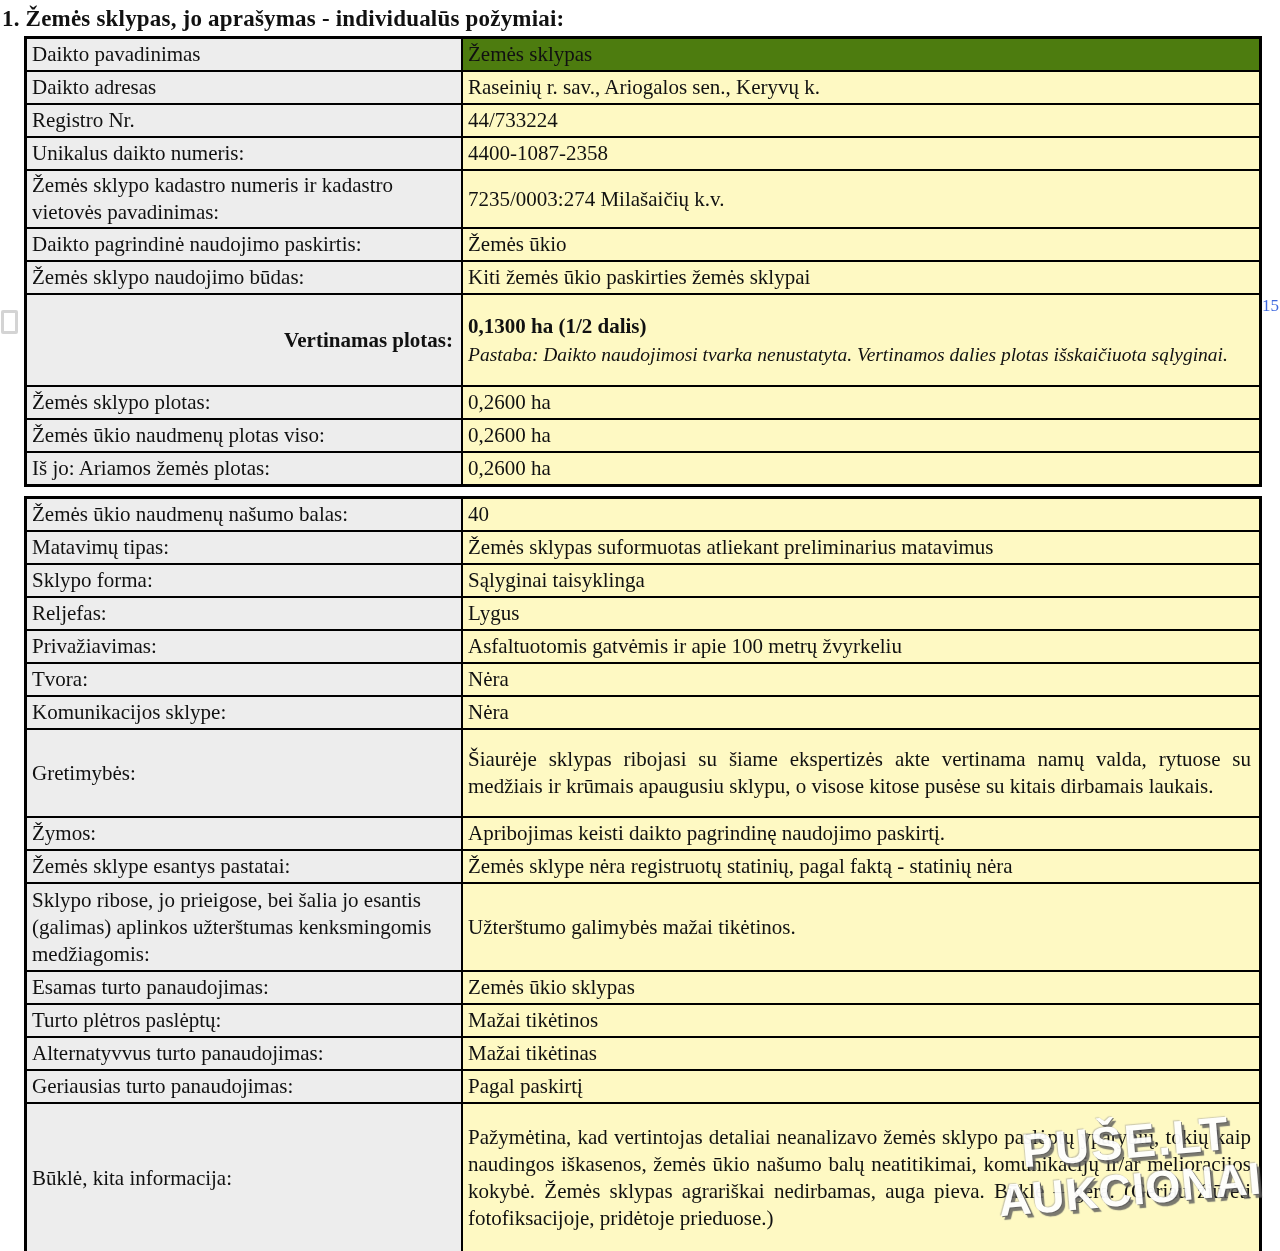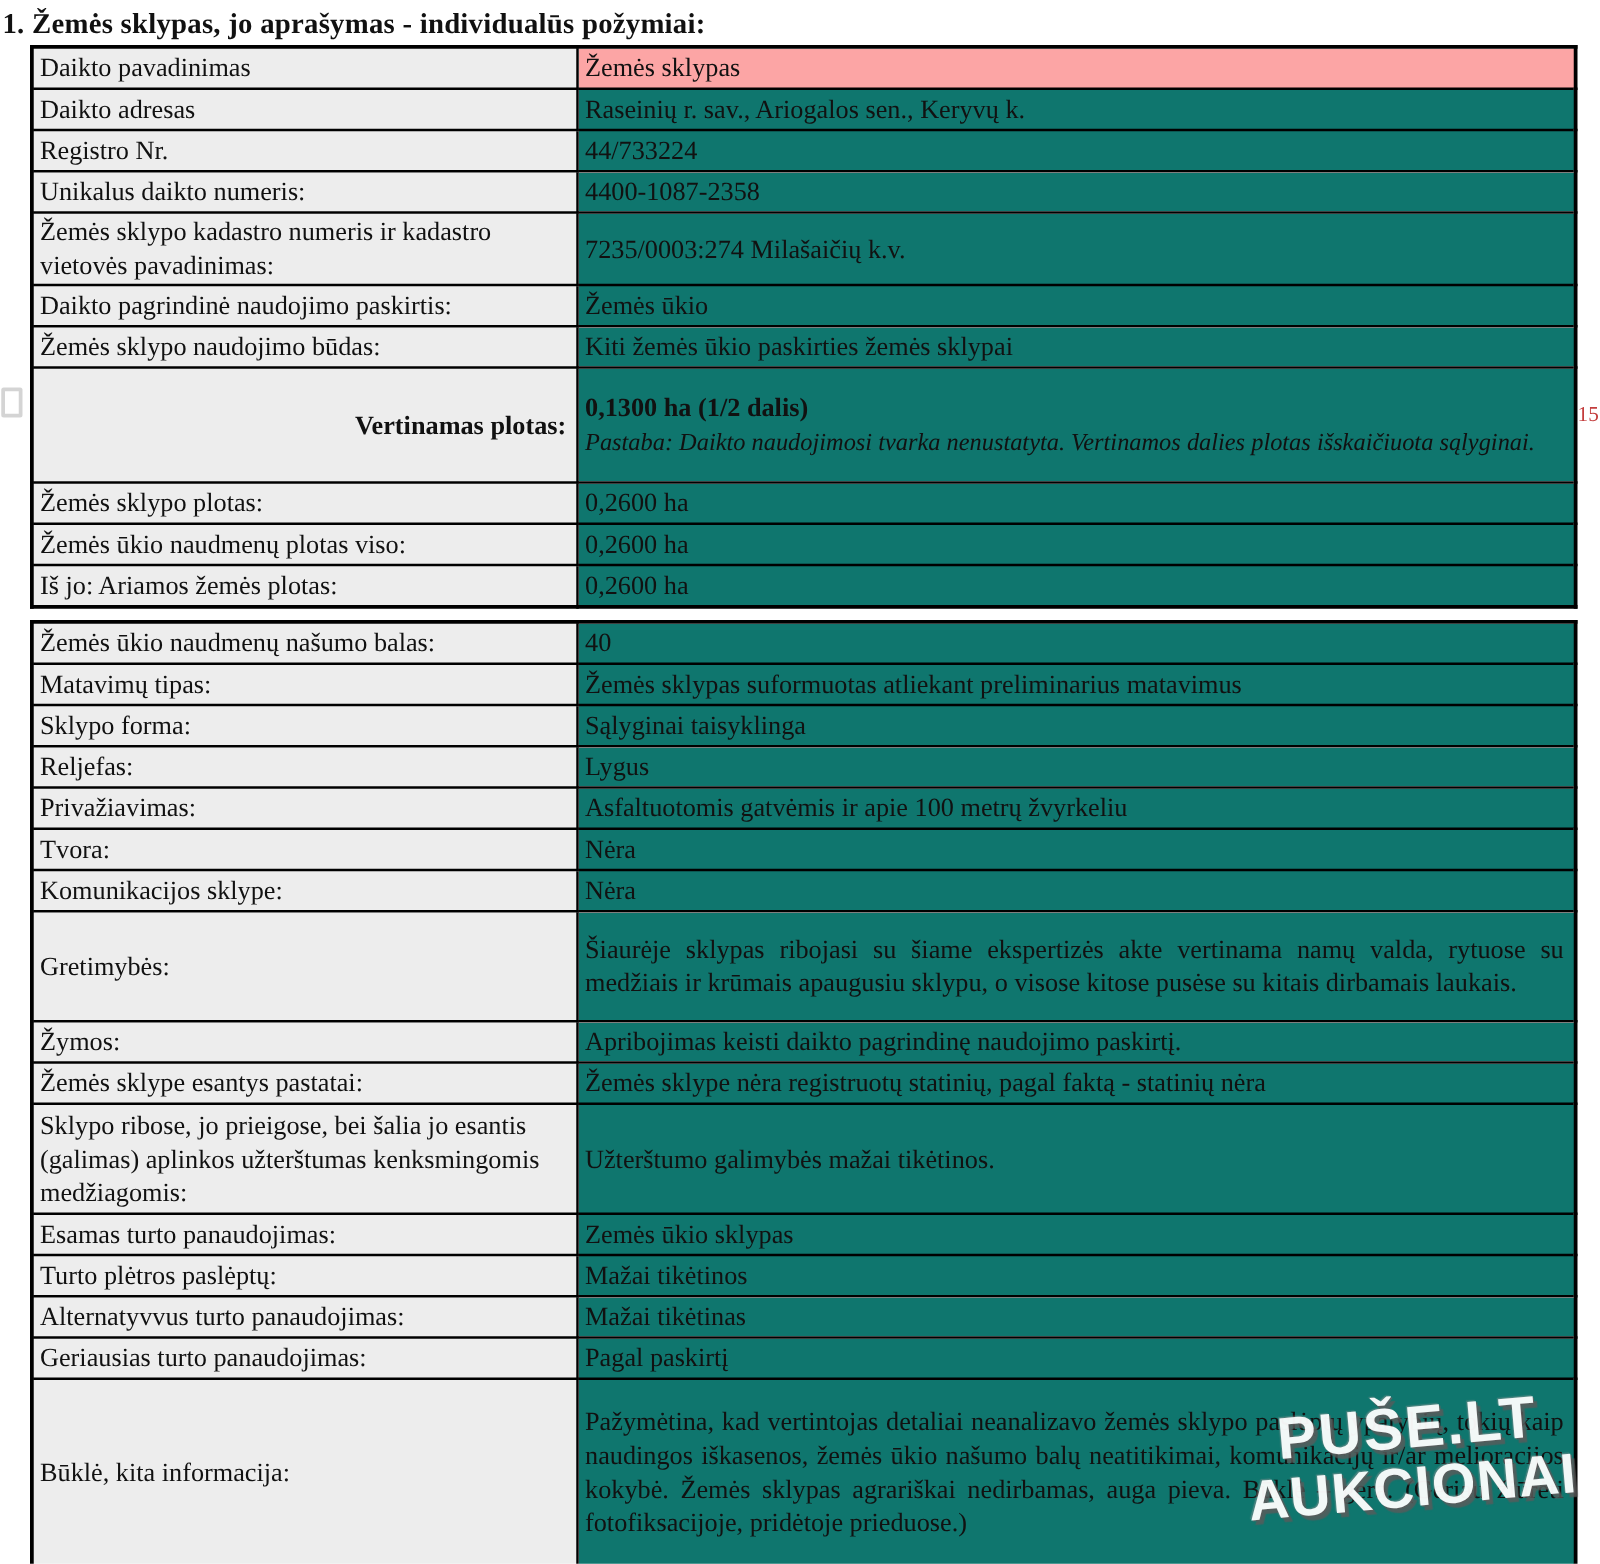--- a/index.html
+++ b/index.html
@@ -31,23 +31,23 @@
     line-height:27px;
     padding:1px 8px 1px 5px;
     vertical-align:middle;
     overflow:hidden;
   }
   td.lbl{
     width:421px;
     background:#ededed;
   }
   td.val{
-    background:#0f766e;
-  }
-  td.val.shade{background:#fca5a5;}
+    background:#fef9c3;
+  }
+  td.val.shade{background:#4d7c0f;}
   td.bold{font-weight:bold;}
   .h1x{height:29px;}
   .h2x{height:54px;}
   .h3x{height:84px;margin-left:44px;}
   .h3v{height:88px;text-align:right;}
   .h5x{height:146px;}
   .just{text-align:justify;}
   .vbold{font-weight:bold;font-size:21px;line-height:28px;}
   .vnote{
     font-style:italic;
@@ -83,23 +83,23 @@
   .art-left{
     position:absolute;
     left:1px;top:310px;
     width:11px;height:18px;
     border:3px solid #c9c9c9;
     border-radius:2px;
     opacity:0.8;
   }
   .art-right{
     position:absolute;
-    left:1262px;top:322px;
+    left:1262px;top:296px;
     font-size:17px;
-    color:#b91c1c;
+    color:#1d4ed8;
     opacity:0.85;
     font-family:"Liberation Serif",serif;
   }
 </style>
 </head>
 <body>
 
 <div class="page-title">1. Žemės sklypas, jo aprašymas - individualūs požymiai:</div>
 
 <table class="t1">

